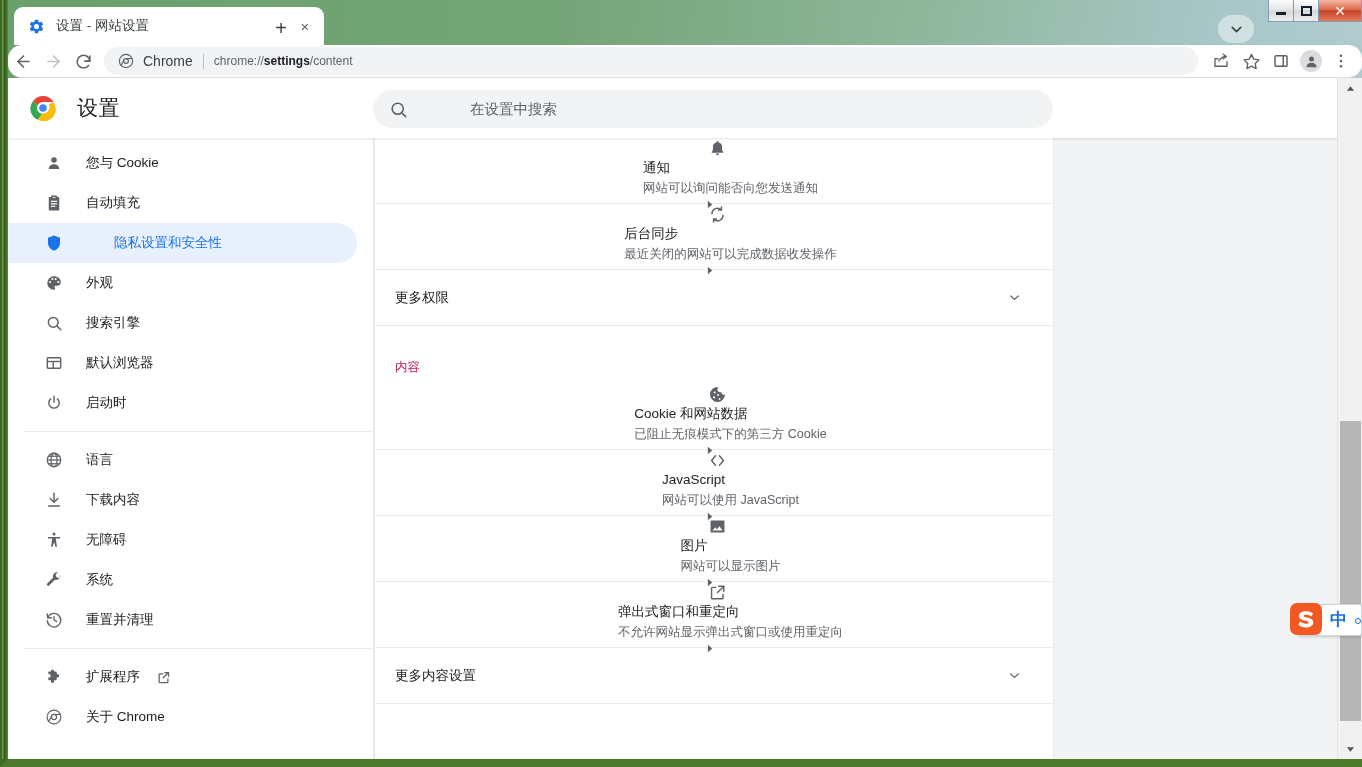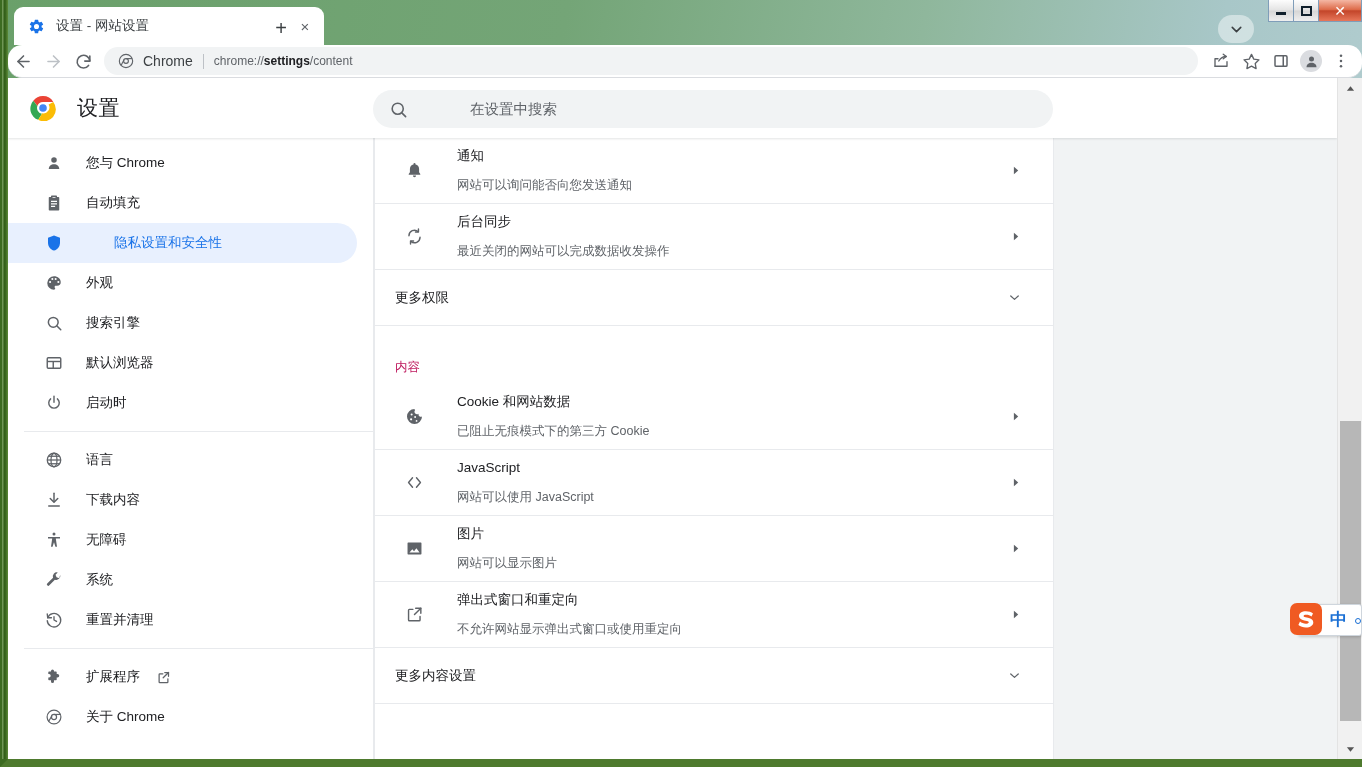--- a/index.html
+++ b/index.html
@@ -192,30 +192,31 @@
   }
   #card {
     position: absolute; left: 0; top: 0; width: 680px; height: 621px;
     background: #fff; border-left: 1px solid #e8eaed; border-right: 1px solid #e8eaed;
   }
   .row {
     display: flex; align-items: center;
     height: 66px; padding: 0 22px 0 22px;
     border-bottom: 1px solid #e8eaed;
     position: relative;
+    flex-direction: column;
   }
   .row-icon {
     width: 20px; height: 20px; flex: 0 0 20px;
     margin-left: 7px;
     color: #5f6368;
     display: flex; align-items: center; justify-content: center;
   }
   .row-text { margin-left: 33px; flex: 1 1 auto; min-width: 0; }
   .row-title { font-size: 13.5px; color: #202124; line-height: 20px; }
-  .row-sub { font-size: 12.5px; color: #5f6368; line-height: 19px; margin-top: 10px; }
+  .row-sub { font-size: 12.5px; color: #5f6368; line-height: 19px; margin-top: 1px; }
   .row-arrow { color: #5f6368; flex: 0 0 auto; margin-right: 9px; display: flex; }
 
   .expander {
     display: flex; align-items: center;
     height: 56px; padding: 0 22px 0 20px;
     border-bottom: 1px solid #e8eaed;
   }
   .expander-label { flex: 1 1 auto; font-size: 13.5px; color: #202124; }
   .expander-arrow { color: #5f6368; display: flex; margin-right: 9px; }
 
@@ -405,21 +406,21 @@
 
       <nav id="sidebar">
 
         <div class="nav-item">
           <span class="nav-icon">
             <svg viewBox="0 0 24 24" width="18" height="18" fill="currentColor">
                 <circle cx="12" cy="8" r="3.7"></circle>
                 <path d="M5 20c0-3.9 3.1-6.3 7-6.3s7 2.4 7 6.3z"></path>
               </svg>
           </span>
-          <span class="nav-label">您与 Chrome</span>
+          <span class="nav-label">您与 Cookie</span>
         </div>
 
         <div class="nav-item">
           <span class="nav-icon">
             <svg viewBox="0 0 24 24" width="18" height="18" fill="currentColor">
                 <path d="M9 2h6a1 1 0 0 1 1 1v1h2a1 1 0 0 1 1 1v16a1 1 0 0 1-1 1H6a1 1 0 0 1-1-1V5a1 1 0 0 1 1-1h2V3a1 1 0 0 1 1-1zm1 2v1h4V4zM8 9h8v1.6H8zm0 3.4h8V14H8zm0 3.4h5.5v1.6H8z" fill-rule="evenodd"></path>
               </svg>
           </span>
           <span class="nav-label">自动填充</span>
         </div>

